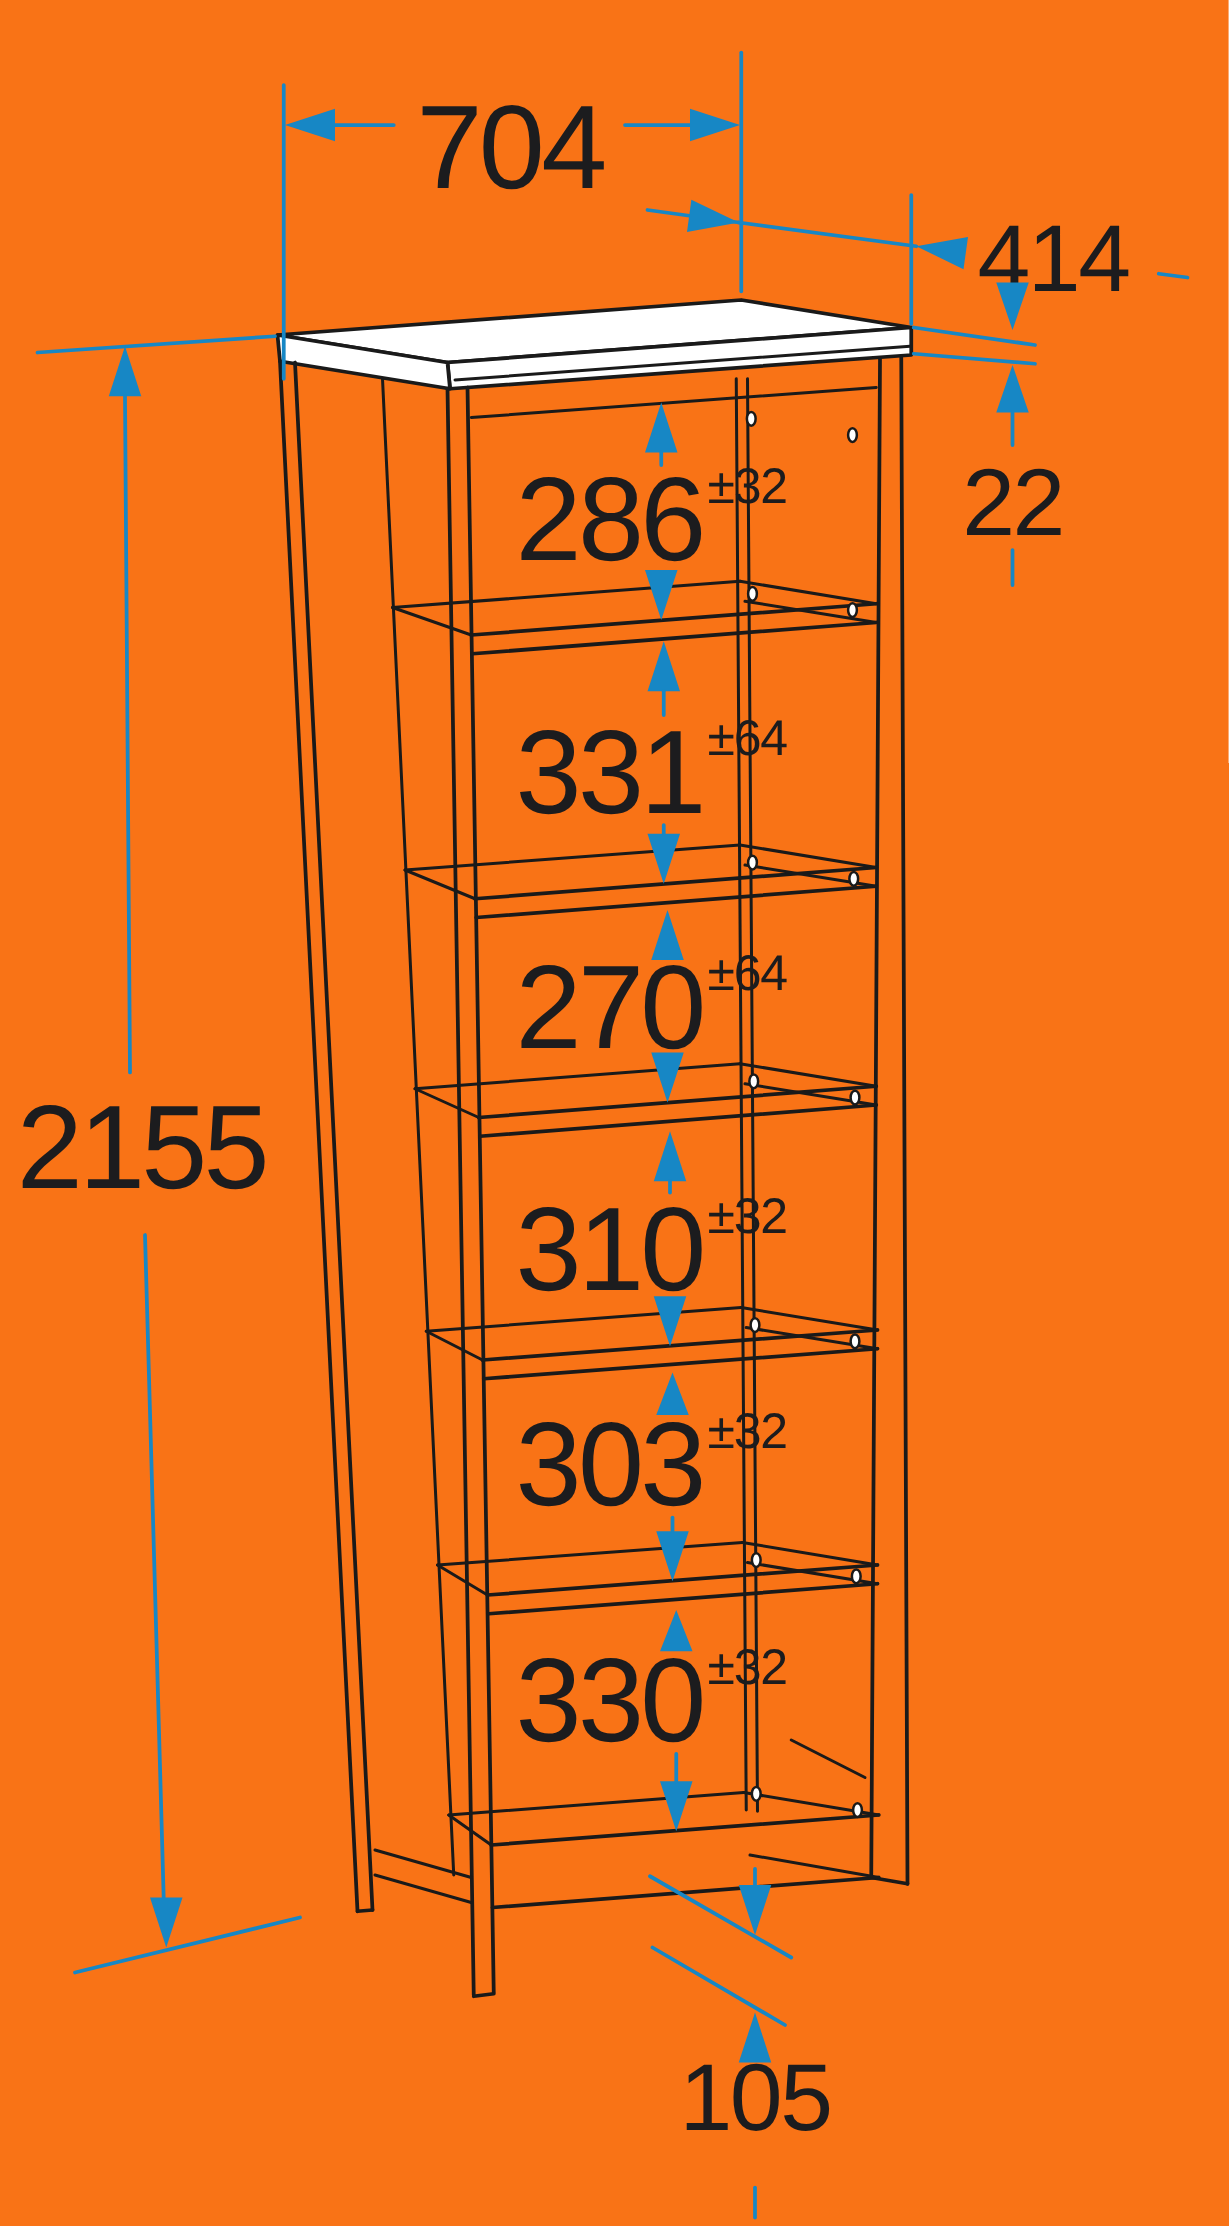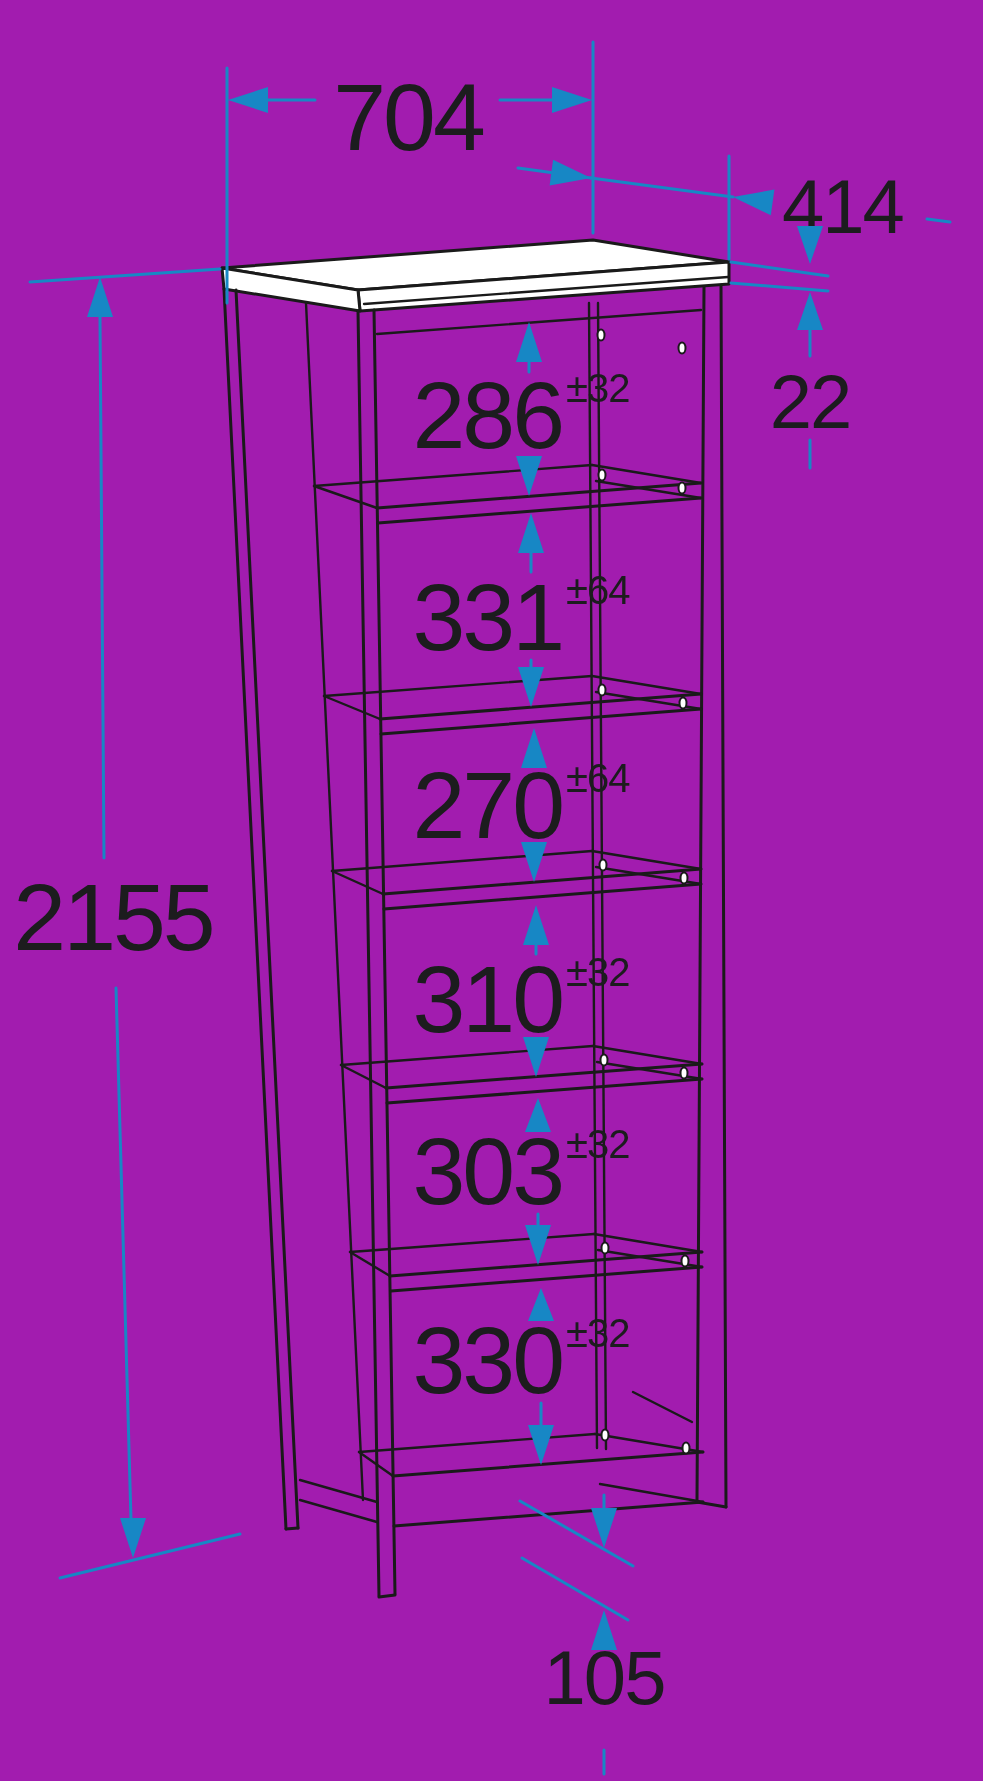--- a/index.html
+++ b/index.html
@@ -1,16 +1,16 @@
 <!DOCTYPE html>
 <html><head>
 <meta charset="utf-8">
 <style>
   html,body{margin:0;padding:0;background:#ffffff;}
-  .stage{position:relative;width:983px;height:1781px;background:#a21caf;overflow:hidden;
+  .stage{position:relative;width:983px;height:1781px;background:#f97316;overflow:hidden;
          font-family:"Liberation Sans", sans-serif;}
   svg{position:absolute;left:0;top:0;}
   .ink{stroke:#1a1a1a;fill:none;stroke-width:3;stroke-linecap:round;stroke-linejoin:round;}
   .ink-thin{stroke:#1a1a1a;fill:none;stroke-width:2.4;stroke-linecap:round;}
   .face{fill:#ffffff;stroke:#1a1a1a;stroke-width:3;stroke-linejoin:round;}
   .hole{fill:#ffffff;stroke:#1a1a1a;stroke-width:2;}
   .dim{stroke:#1787c5;fill:none;stroke-width:3;stroke-linecap:round;}
   .dimhead{fill:#1787c5;stroke:none;}
   .num{fill:#1c1c1e;font-size:95px;font-weight:300;letter-spacing:-3px;}
   .num-sm{fill:#1c1c1e;font-size:76px;font-weight:300;letter-spacing:-2px;}

